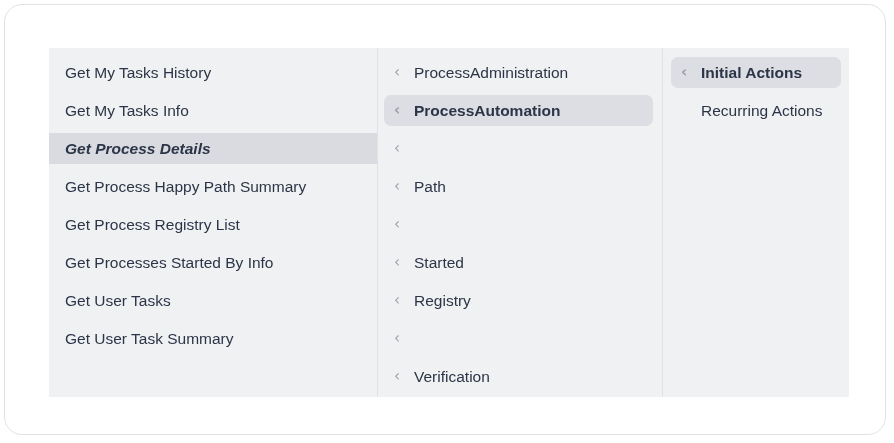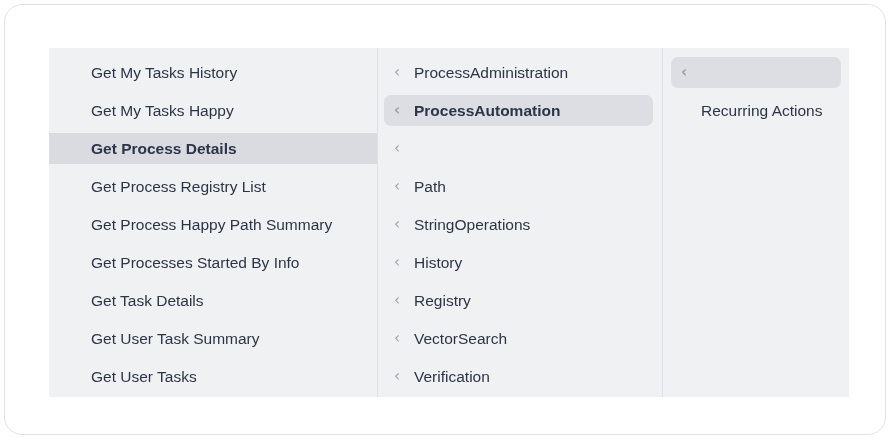--- a/index.html
+++ b/index.html
@@ -70,27 +70,28 @@
     height: 31px;
     margin-bottom: 7px;
     font-size: 15.5px;
     color: #2c3547;
     white-space: nowrap;
     box-sizing: border-box;
   }
 
   
   #column-operations .row {
-    padding-left: 42px;
+    padding-left: 16px;
     border-radius: 0;
     text-align: right;
   }
   #column-operations .row.selected {
     background: #d9dbe1;
     font-weight: bold;
+    font-style: italic;
   }
 
   
   #column-namespaces .row {
     margin-left: 6px;
     margin-right: 9px;
     padding-left: 10px;
     border-radius: 7px;
   }
   #column-namespaces .row.selected {
@@ -134,86 +135,82 @@
 
 <div id="app-frame">
 
   <div id="cascade-panel">
 
     <div class="column" id="column-operations">
         <div class="row">
           <span class="row-label">Get My Tasks History</span>
         </div>
         <div class="row">
-          <span class="row-label">Get My Tasks Happy</span>
+          <span class="row-label">Get My Tasks Info</span>
         </div>
         <div class="row selected">
           <span class="row-label">Get Process Details</span>
         </div>
         <div class="row">
+          <span class="row-label">Get Process Happy Path Summary</span>
+        </div>
+        <div class="row">
           <span class="row-label">Get Process Registry List</span>
         </div>
         <div class="row">
-          <span class="row-label">Get Process Happy Path Summary</span>
-        </div>
-        <div class="row">
           <span class="row-label">Get Processes Started By Info</span>
         </div>
         <div class="row">
-          <span class="row-label">Get Task Details</span>
+          <span class="row-label">Get User Tasks</span>
         </div>
         <div class="row">
           <span class="row-label">Get User Task Summary</span>
         </div>
-        <div class="row">
-          <span class="row-label">Get User Tasks</span>
-        </div>
       </div>
 
     <div class="column" id="column-namespaces">
         <div class="row">
           <span class="chevron">‹</span>
           <span class="row-label">ProcessAdministration</span>
         </div>
         <div class="row selected">
           <span class="chevron">‹</span>
           <span class="row-label">ProcessAutomation</span>
         </div>
         <div class="row">
           <span class="chevron">‹</span>
         </div>
         <div class="row">
           <span class="chevron">‹</span>
           <span class="row-label">Path</span>
         </div>
         <div class="row">
           <span class="chevron">‹</span>
-          <span class="row-label">StringOperations</span>
-        </div>
-        <div class="row">
-          <span class="chevron">‹</span>
-          <span class="row-label">History</span>
+        </div>
+        <div class="row">
+          <span class="chevron">‹</span>
+          <span class="row-label">Started</span>
         </div>
         <div class="row">
           <span class="chevron">‹</span>
           <span class="row-label">Registry</span>
         </div>
         <div class="row">
           <span class="chevron">‹</span>
-          <span class="row-label">VectorSearch</span>
         </div>
         <div class="row">
           <span class="chevron">‹</span>
           <span class="row-label">Verification</span>
         </div>
       </div>
 
     <div class="column" id="column-actions">
         <div class="row selected">
           <span class="chevron">‹</span>
+          <span class="row-label">Initial Actions</span>
         </div>
         <div class="row">
           <span class="chevron blank">‹</span>
           <span class="row-label">Recurring Actions</span>
         </div>
       </div>
 
   </div>
 
 </div>

